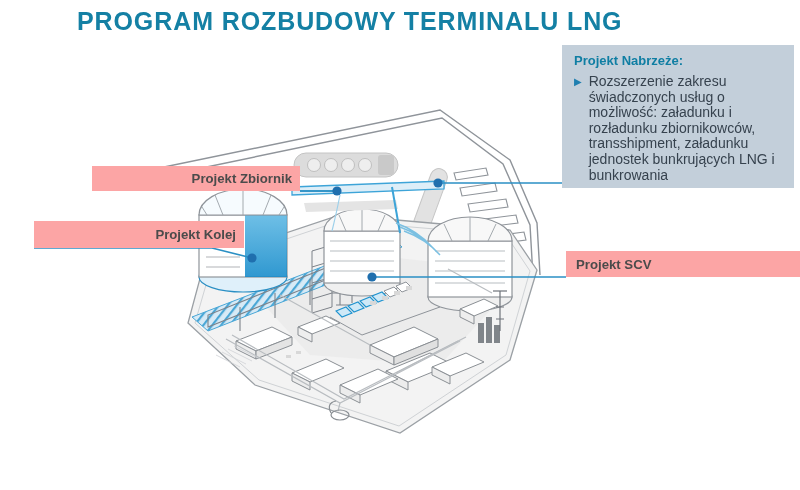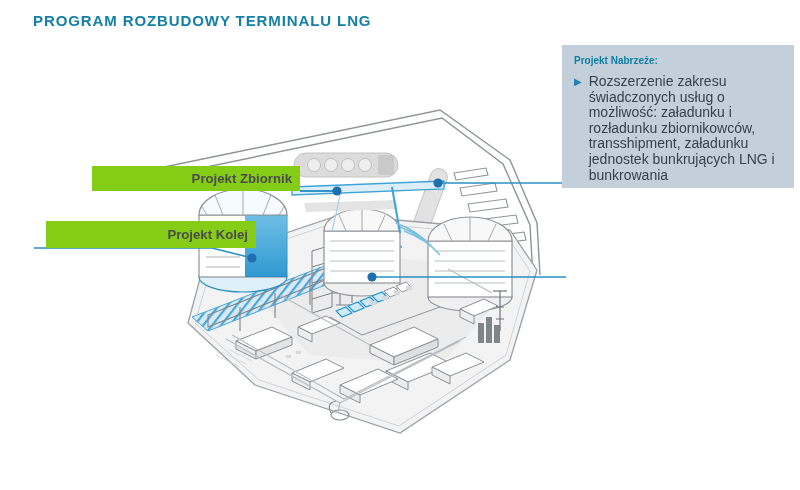--- a/index.html
+++ b/index.html
@@ -6,56 +6,56 @@
   body{
     width:800px;height:490px;background:#ffffff;overflow:hidden;
     font-family:"Liberation Sans","DejaVu Sans",sans-serif;
     position:relative;
   }
   .slide{position:absolute;inset:0;}
 
   
   .title-block{position:absolute;left:33px;top:8px;}
   .title-line1{
-    font-size:15px;font-weight:bold;color:#1480a4;letter-spacing:.9px;
-    line-height:26px;white-space:nowrap;
+    font-size:25px;font-weight:bold;color:#1480a4;letter-spacing:.9px;
+    line-height:26px;white-space:nowrap;margin-left:44px;
   }
   .title-line2{
     font-size:21px;font-weight:normal;color:#2f93b4;letter-spacing:.9px;
     line-height:27px;white-space:nowrap;
   }
 
   
   .map{position:absolute;left:40px;top:55px;width:680px;height:390px;}
   .map svg{display:block;width:100%;height:100%;}
 
   
   .callout{
     position:absolute;left:562px;top:45px;width:232px;height:143px;
     background:#c3cfda;box-sizing:border-box;padding:8px 10px 8px 12px;
   }
   .callout-title{
-    color:#0f7ea3;font-weight:bold;font-size:10px;line-height:16px;
+    color:#0f7ea3;font-weight:bold;font-size:13px;line-height:16px;
     margin-bottom:5px;
   }
   .callout-body{display:flex;gap:7px;}
   .callout-bullet{color:#1f7fb0;font-size:10px;line-height:15.6px;flex:0 0 auto;}
   .callout-text{
     color:#36424e;font-size:14px;line-height:15.6px;
   }
 
   
   .bar{
-    position:absolute;background:#84cc16;color:#4b4b4b;
+    position:absolute;background:#fca5a5;color:#4b4b4b;
     font-size:13.2px;font-weight:bold;display:flex;align-items:center;
     box-sizing:border-box;
   }
   .bar-zbiornik{left:92px;top:166px;width:208px;height:25px;
     justify-content:flex-end;padding-right:8px;}
-  .bar-kolej{left:46px;top:221px;width:210px;height:27px;
+  .bar-kolej{left:34px;top:221px;width:210px;height:27px;
     justify-content:flex-end;padding-right:8px;}
   .bar-scv{left:566px;top:251px;width:234px;height:26px;
     justify-content:flex-start;padding-left:10px;}
 
   
   .leaders{position:absolute;inset:0;pointer-events:none;}
 
   
   .footer{position:absolute;left:0;top:432px;width:800px;height:58px;}
 </style>
@@ -255,20 +255,23 @@
     <path d="M566 277 L373 277" fill="none" stroke="#2a8fc4" stroke-width="1.6"></path>
     <circle cx="372" cy="277" r="4.6" fill="#1f6fae"></circle>
   </svg>
 
   <div class="bar bar-zbiornik">
     <span>Projekt Zbiornik</span>
   </div>
   <div class="bar bar-kolej">
     <span>Projekt Kolej</span>
   </div>
+  <div class="bar bar-scv">
+    <span>Projekt SCV</span>
+  </div>
 
   <div class="callout">
     <div class="callout-title">Projekt Nabrzeże:</div>
     <div class="callout-body">
       <span class="callout-bullet">▶</span>
       <span class="callout-text">Rozszerzenie zakresu świadczonych usług o możliwość: załadunku i rozładunku zbiornikowców, transshipment, załadunku jednostek bunkrujących LNG i bunkrowania</span>
     </div>
   </div>
 
   <div class="footer">

